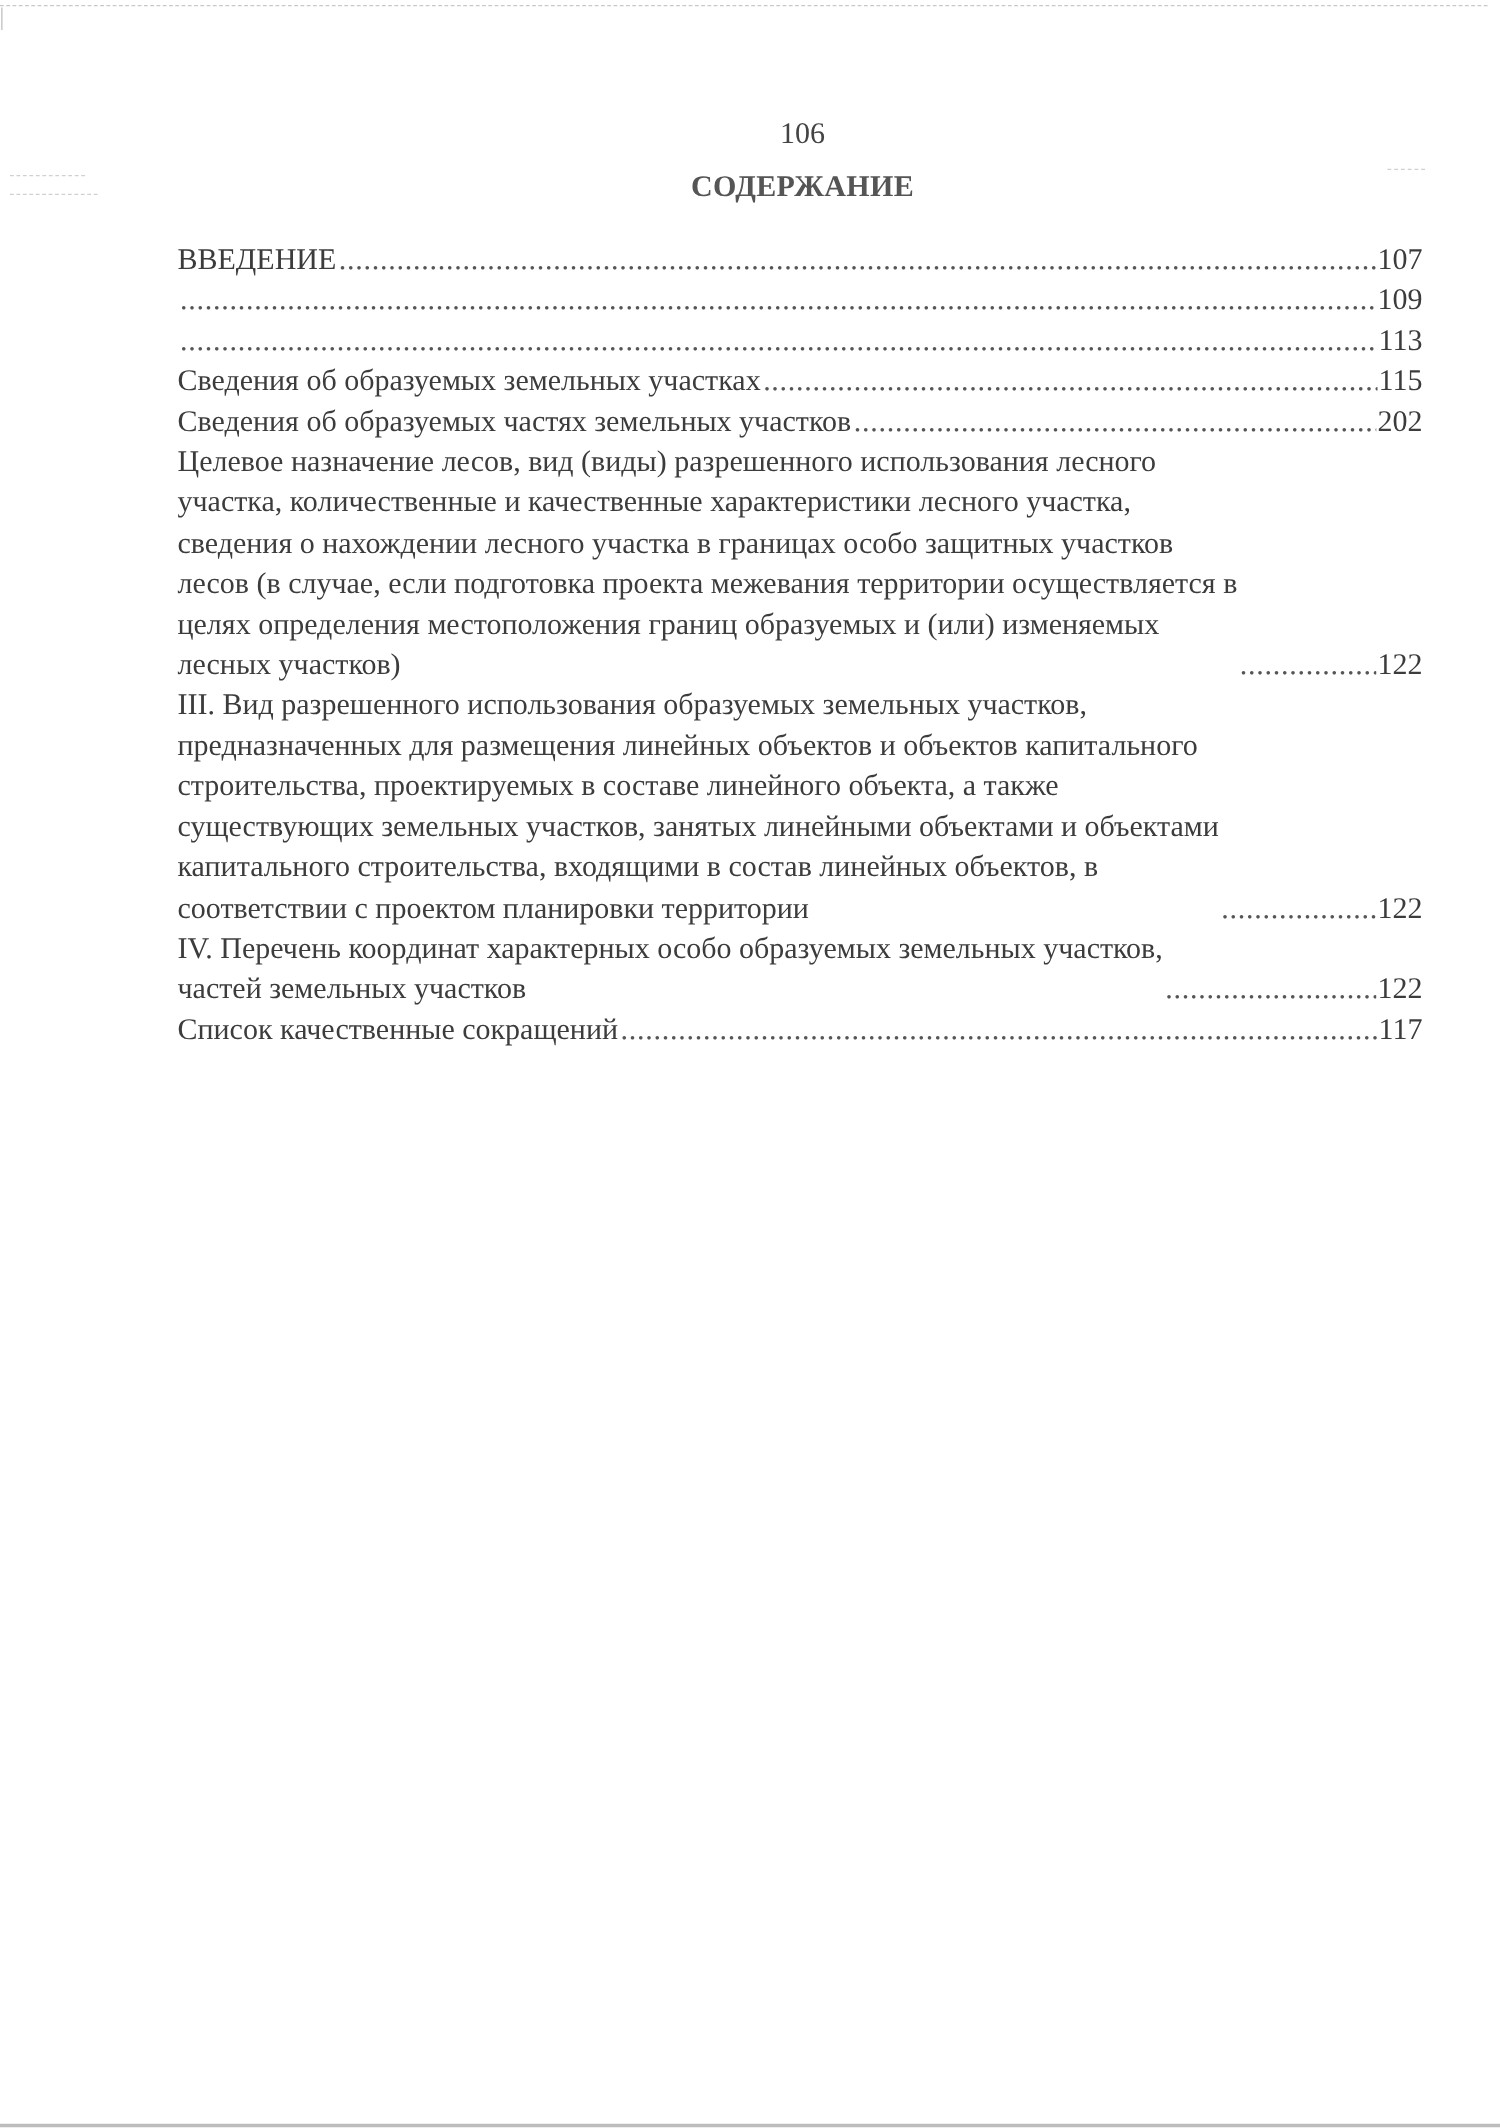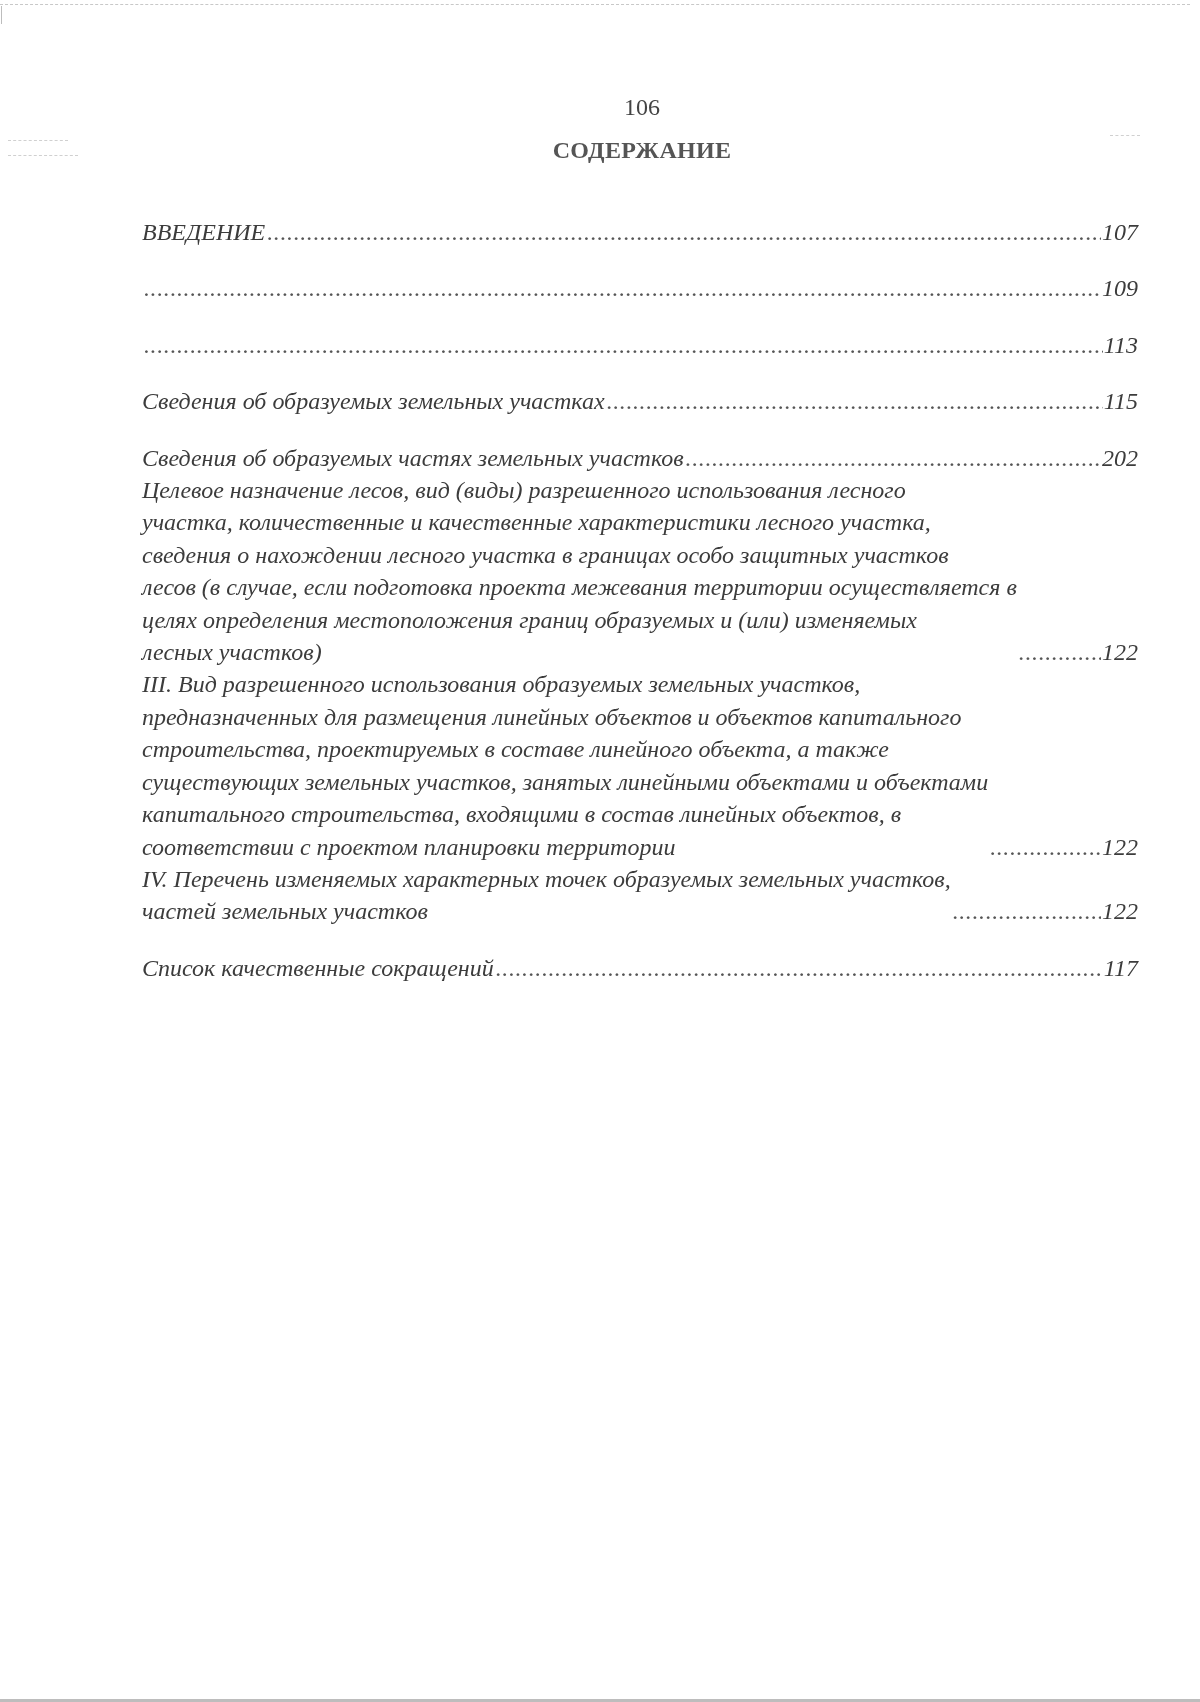--- a/index.html
+++ b/index.html
@@ -54,21 +54,20 @@
       letter-spacing: 0.3px;
     }
     .toc {
       position: absolute;
       left: 142px;
       top: 192px;
       width: 996px;
       font-size: 24px;
       line-height: 32.4px;
       color: #3c3c3c;
-      font-style: italic;
     }
     .toc-entry {
       display: flex;
       align-items: flex-end;
       margin: 0;
       padding: 0;
     }
     .toc-entry .entry-text {
       flex: 0 1 auto;
       white-space: pre-line;
@@ -86,21 +85,20 @@
       position: absolute;
       left: 2px;
       bottom: 0;
       letter-spacing: 0.6px;
       color: #555;
     }
     .toc-entry .page-ref {
       flex: 0 0 auto;
       text-align: right;
       padding-left: 1px;
-      margin-top: 24px;
     }
     .scan-speck {
       position: absolute;
       height: 0;
       border-top: 1px dashed #d0d0d0;
     }
   </style>
 </head>
 <body>
 
@@ -152,21 +150,21 @@
     <span class="entry-text">III. Вид разрешенного использования образуемых земельных участков,
 предназначенных для размещения линейных объектов и объектов капитального
 строительства, проектируемых в составе линейного объекта, а также
 существующих земельных участков, занятых линейными объектами и объектами
 капитального строительства, входящими в состав линейных объектов, в
 соответствии с проектом планировки территории</span>
     <span class="leader"></span>
     <span class="page-ref">122</span>
   </div>
   <div class="toc-entry">
-    <span class="entry-text">IV. Перечень изменяемых характерных точек образуемых земельных участков,
+    <span class="entry-text">IV. Перечень координат характерных особо образуемых земельных участков,
 частей земельных участков</span>
     <span class="leader"></span>
     <span class="page-ref">122</span>
   </div>
   <div class="toc-entry">
     <span class="entry-text">Список качественные сокращений </span>
     <span class="leader"></span>
     <span class="page-ref">117</span>
   </div>
 </div>

